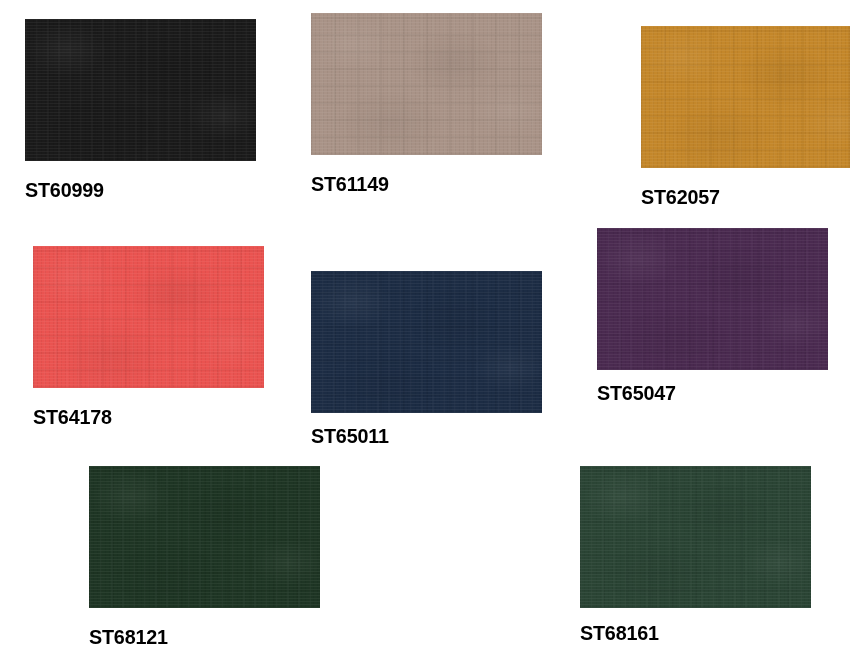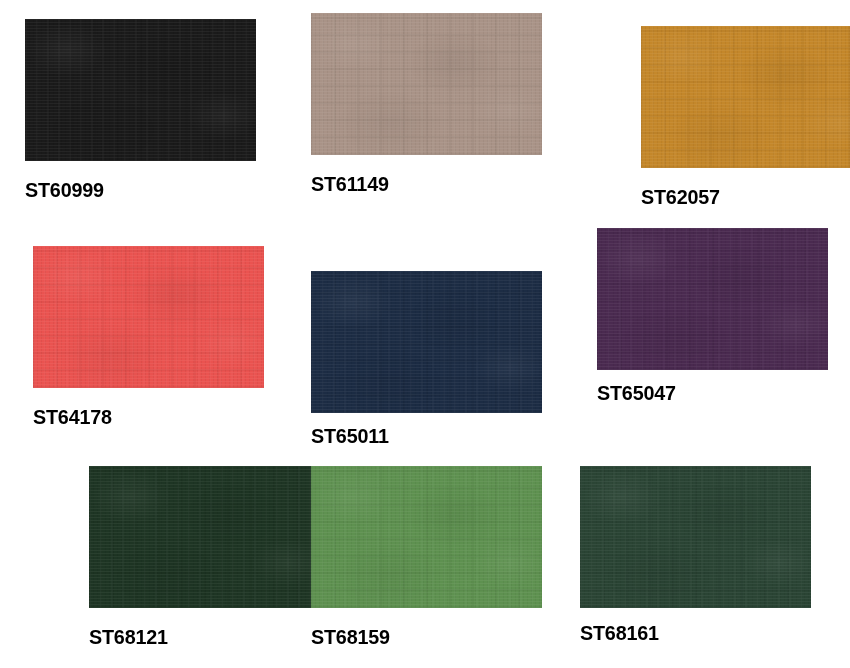--- a/index.html
+++ b/index.html
@@ -135,28 +135,20 @@
       <div class="swatch-label" style="margin-top: 12px;">ST65047</div>
     </div>
     <div class="swatch-cell" style="left: 41px; top: 466px; margin-left: 48px;">
       <div class="swatch-chip" style="background-color: rgb(30, 53, 36);">
         <div class="tex"></div>
         <div class="tex2"></div>
         <div class="tex3"></div>
       </div>
       <div class="swatch-label" style="margin-top: 18px;">ST68121</div>
     </div>
-    <div class="swatch-cell" style="left: 311px; top: 466px;">
-      <div class="swatch-chip" style="background-color: rgb(94, 145, 80);">
-        <div class="tex"></div>
-        <div class="tex2"></div>
-        <div class="tex3"></div>
-      </div>
-      <div class="swatch-label" style="margin-top: 18px;">ST68159</div>
-    </div>
     <div class="swatch-cell" style="left: 580px; top: 466px;">
       <div class="swatch-chip" style="background-color: rgb(42, 68, 52);">
         <div class="tex"></div>
         <div class="tex2"></div>
         <div class="tex3"></div>
       </div>
       <div class="swatch-label" style="margin-top: 14px;">ST68161</div>
     </div>
   </div>
 

